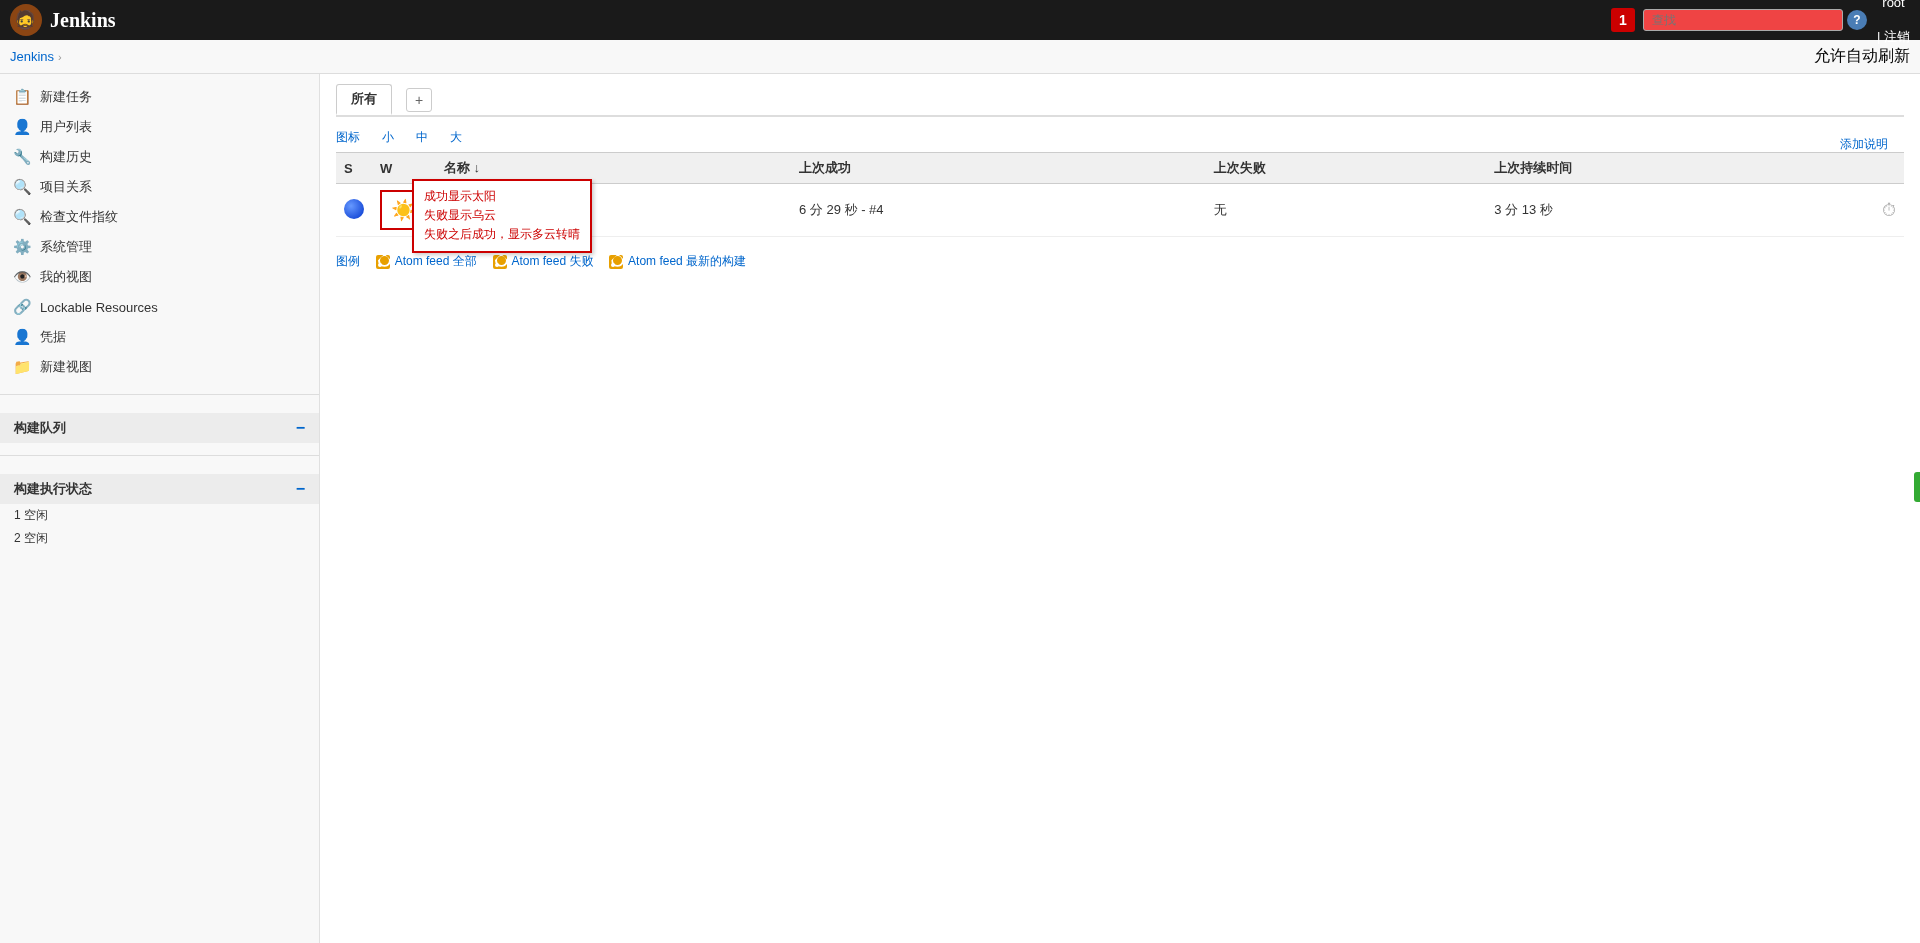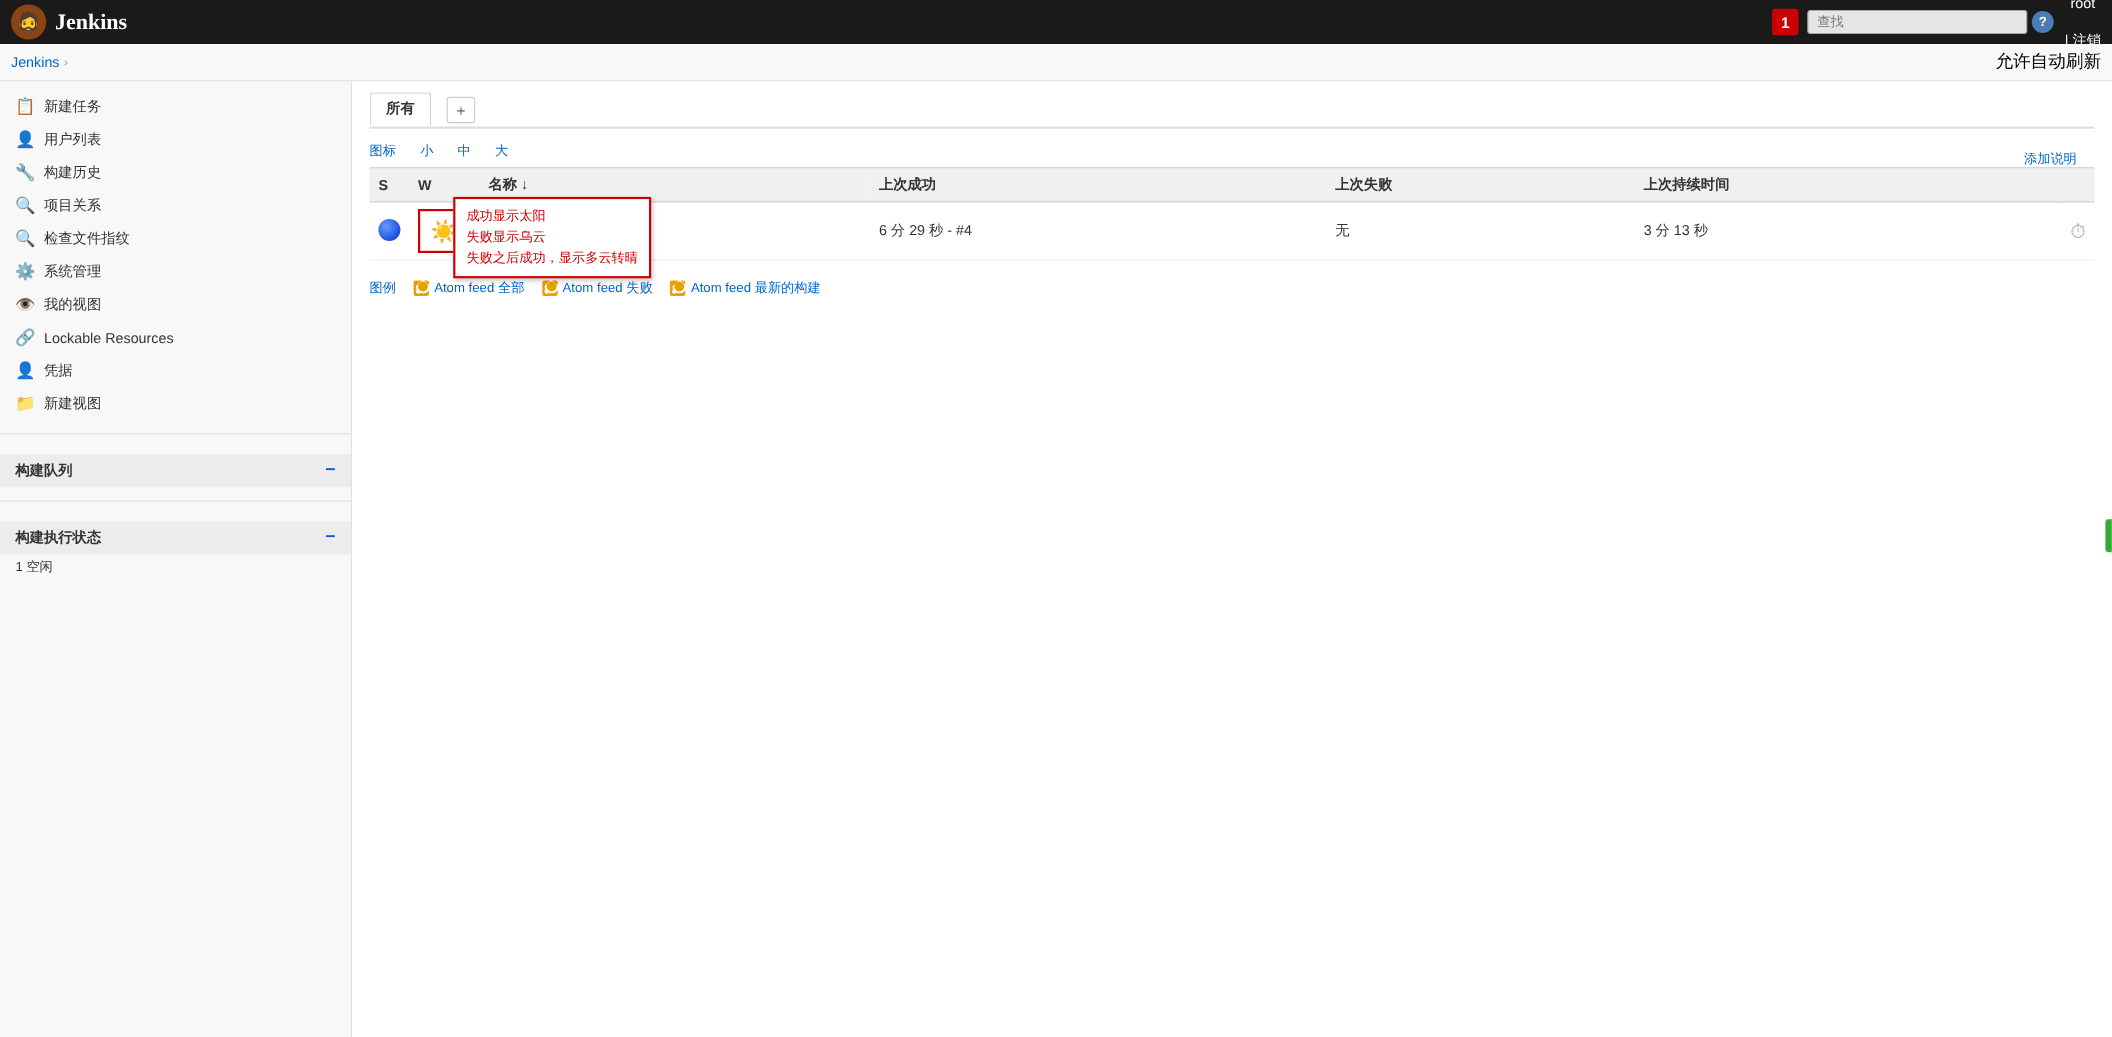--- a/index.html
+++ b/index.html
@@ -53,21 +53,21 @@
       display: flex;
       align-items: center;
       gap: 4px;
     }
     #header .search-input {
       padding: 3px 8px;
       border: 1px solid #aaa;
       border-radius: 3px;
       font-size: 12px;
       width: 200px;
-      background: #e5e5e5;
+      background: #ef4444;
     }
     #header .help-btn {
       background: #4a7db5;
       color: white;
       border: none;
       border-radius: 50%;
       width: 20px;
       height: 20px;
       font-size: 12px;
       cursor: pointer;
@@ -435,20 +435,23 @@
       </div>
     </div>
 
     <div class="sidebar-section">
       <div class="sidebar-section-title">
         <span>构建执行状态</span>
         <span class="minus-btn">−</span>
       </div>
       <div class="build-executor-item">
         <span>1 空闲</span>
+      </div>
+      <div class="build-executor-item">
+        <span>2 空闲</span>
       </div>
     </div>
   </div>
 
   <div id="content">
     <div class="content-wrapper">
 
       <a href="#" class="add-description">添加说明</a>
 
       <div class="tabs-bar">

